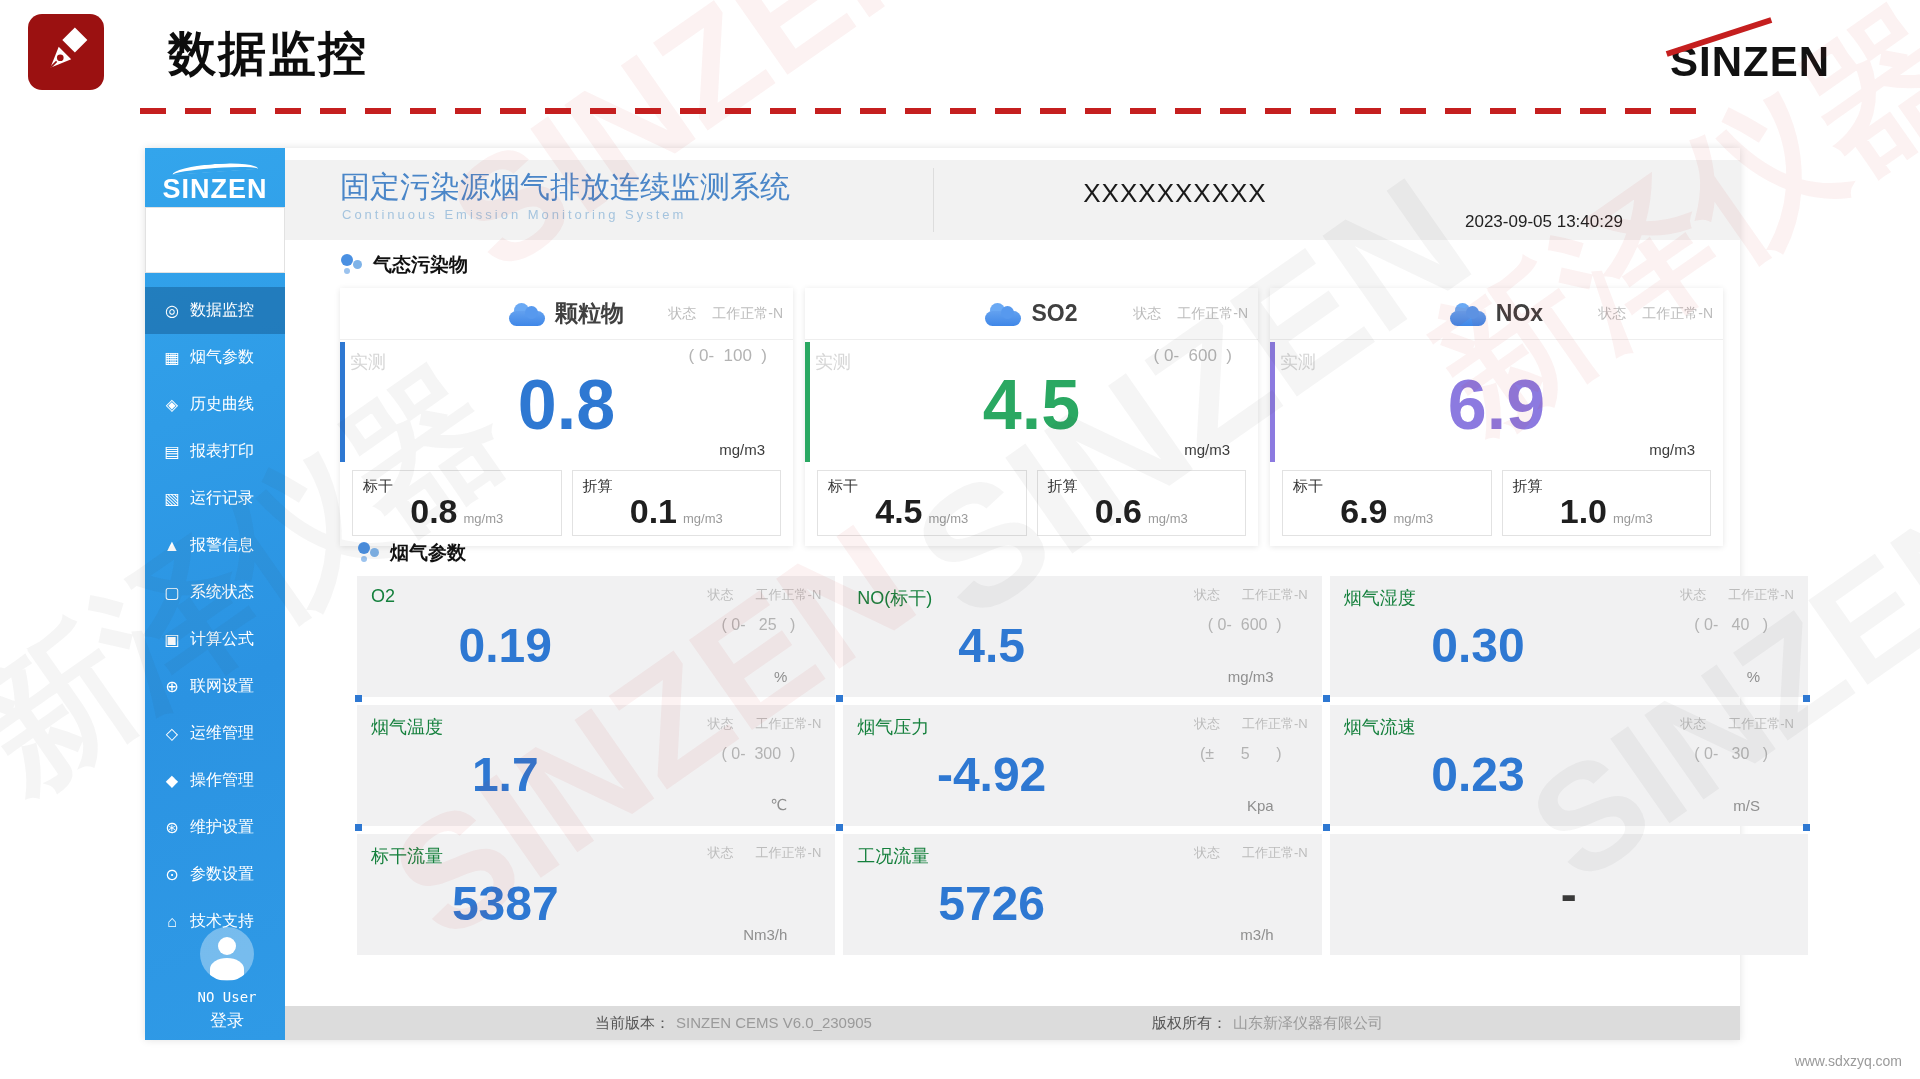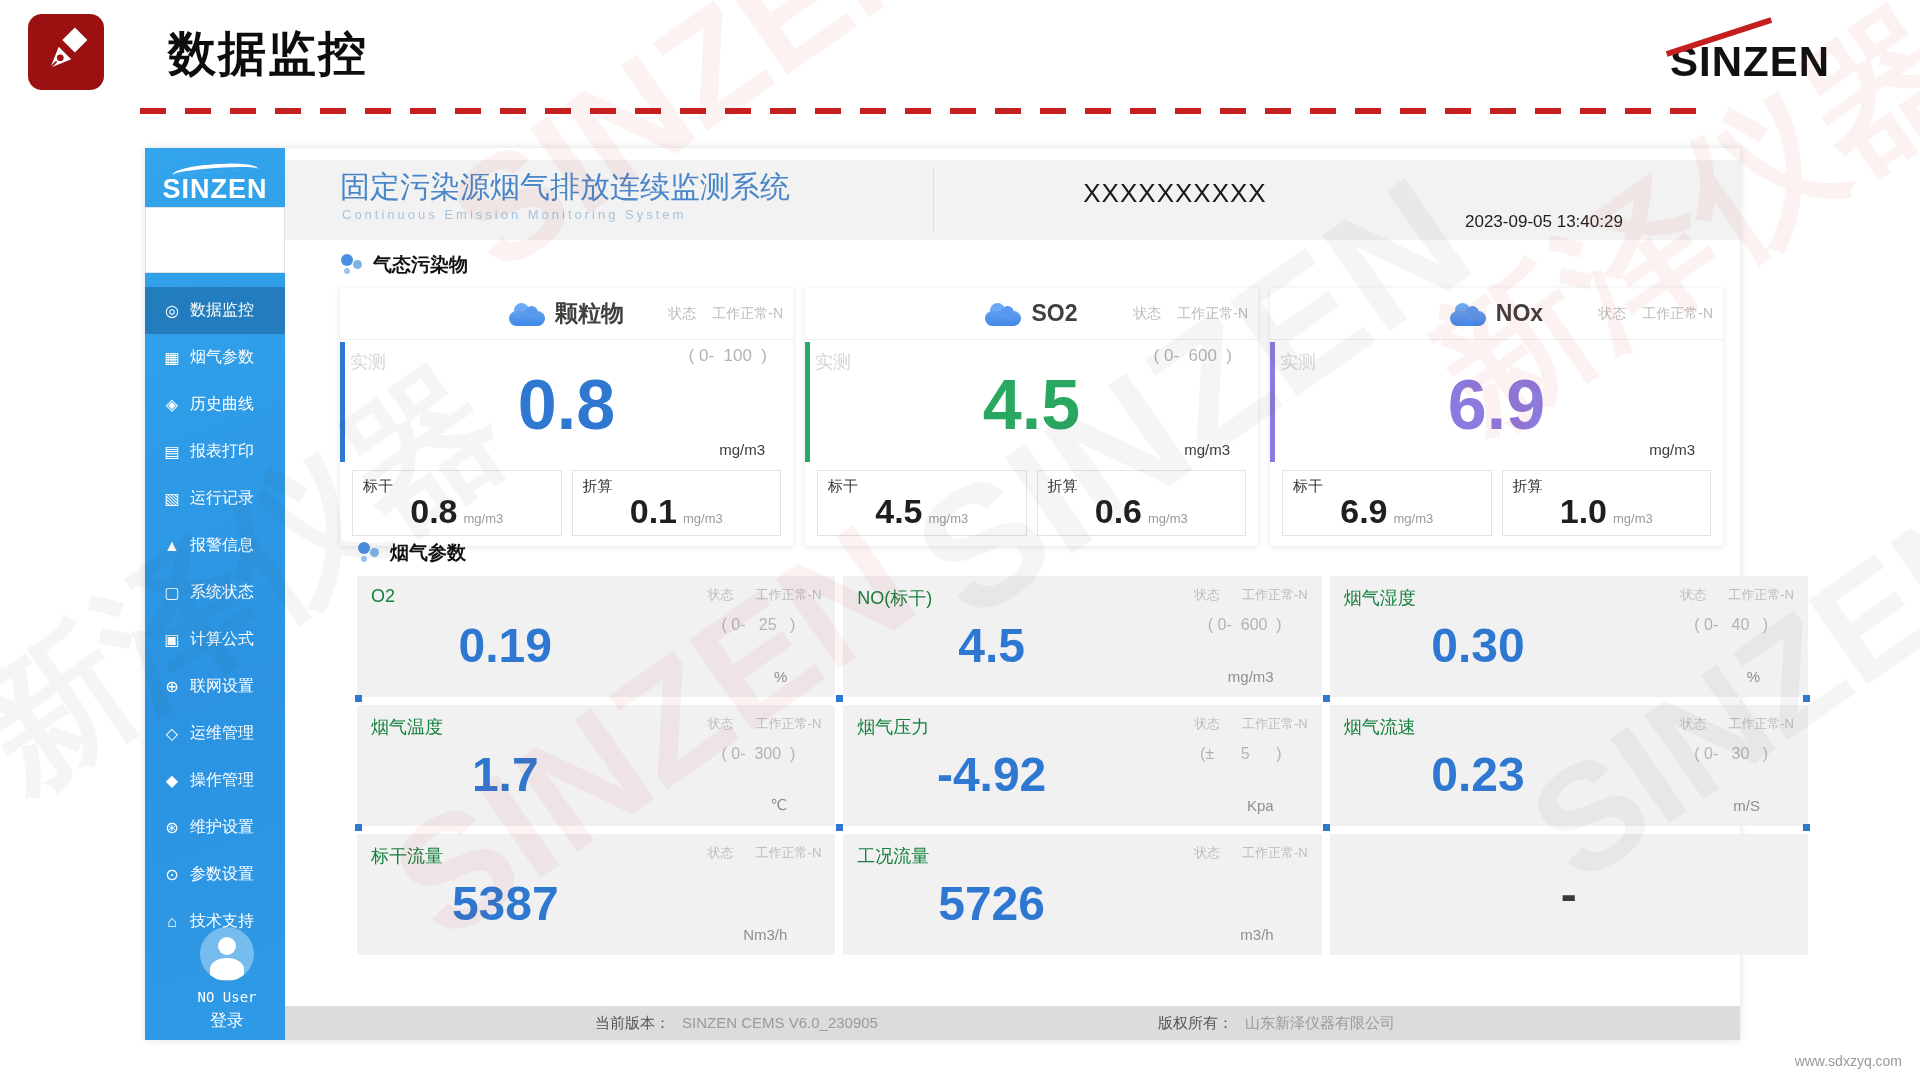--- a/index.html
+++ b/index.html
@@ -107,21 +107,21 @@
   .cell .crange { position:absolute; right:40px; top:40px; font-size:16px; color:#b3b3b3; white-space:pre; }
   .cell .cval { position:absolute; left:0; top:18px; bottom:0; width:62%; display:flex; align-items:center;
     justify-content:center; font-size:48px; font-weight:bold; color:#2e78d2; }
   .cell.empty .cval { color:#3a3a3a; width:100%; top:0; }
   .cell .cunit { position:absolute; right:48px; bottom:12px; font-size:15px; color:#8f8f8f; }
   .dot { position:absolute; width:7px; height:7px; background:#2e78d2; z-index:3; }
 
   
   .app-footer { position:absolute; left:0; bottom:0; width:100%; height:34px; background:#dcdcdc;
     display:flex; align-items:center; font-size:15px; }
-  .app-footer .grp { display:flex; gap:12px; }
+  .app-footer .grp { display:flex; gap:6px; }
   .app-footer .l { color:#555; }
   .app-footer .v { color:#9a9a9a; }
   .grp.ver { margin-left:310px; }
   .grp.cop { margin-left:280px; }
 
   .site { position:absolute; right:18px; bottom:10px; font-size:14px; color:#9a9a9a; z-index:2; }
 </style>
 </head>
 <body>
 

